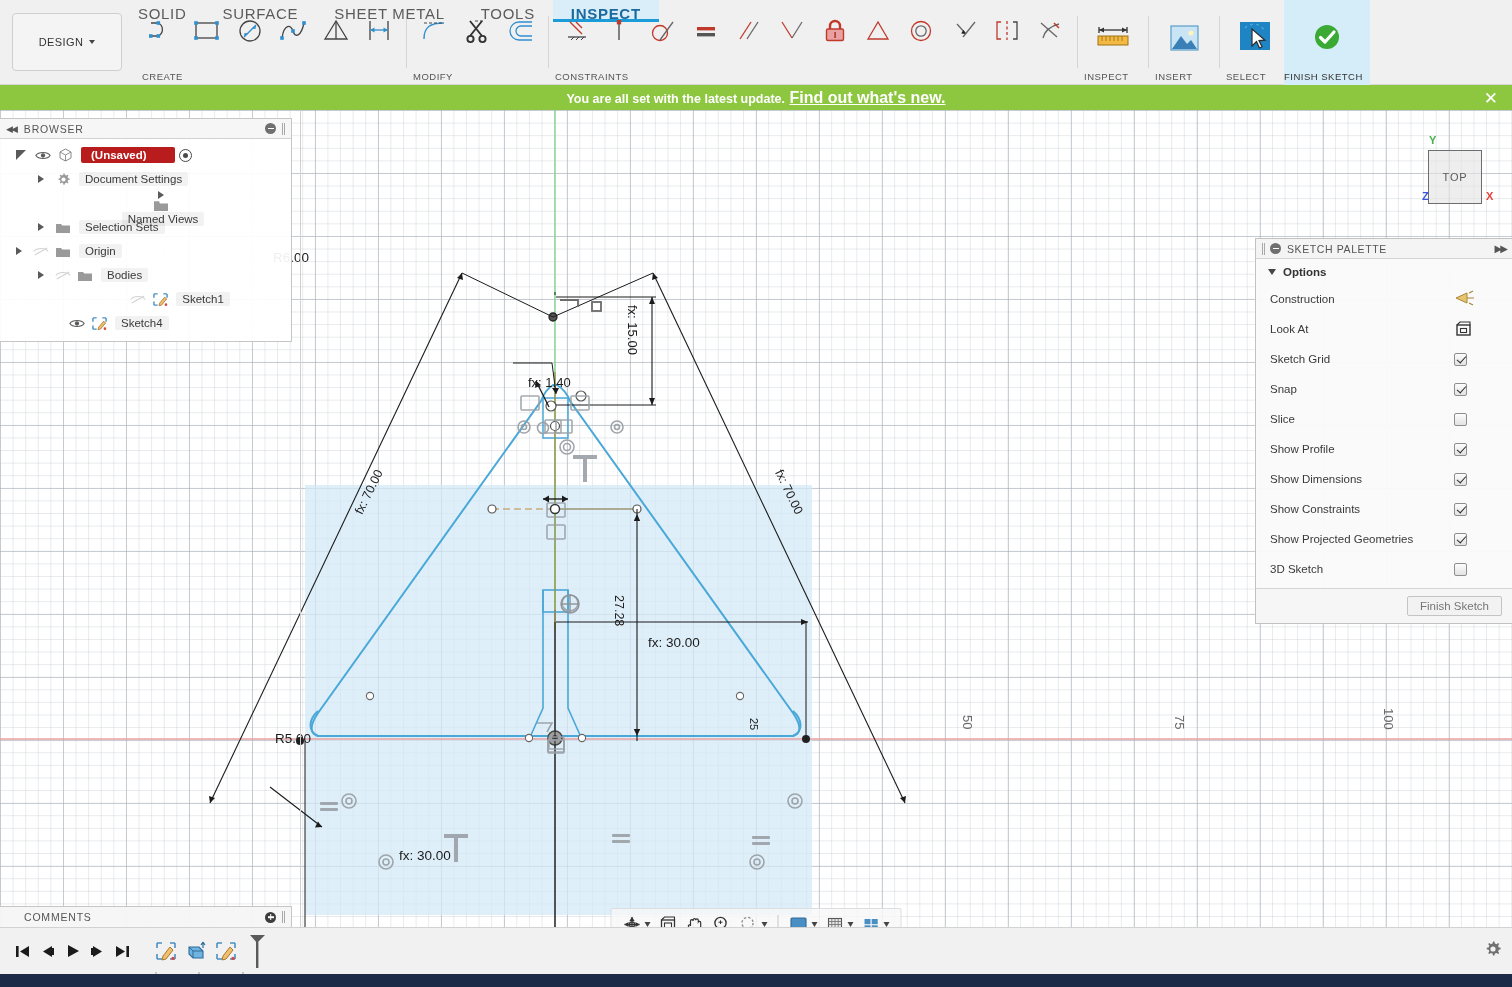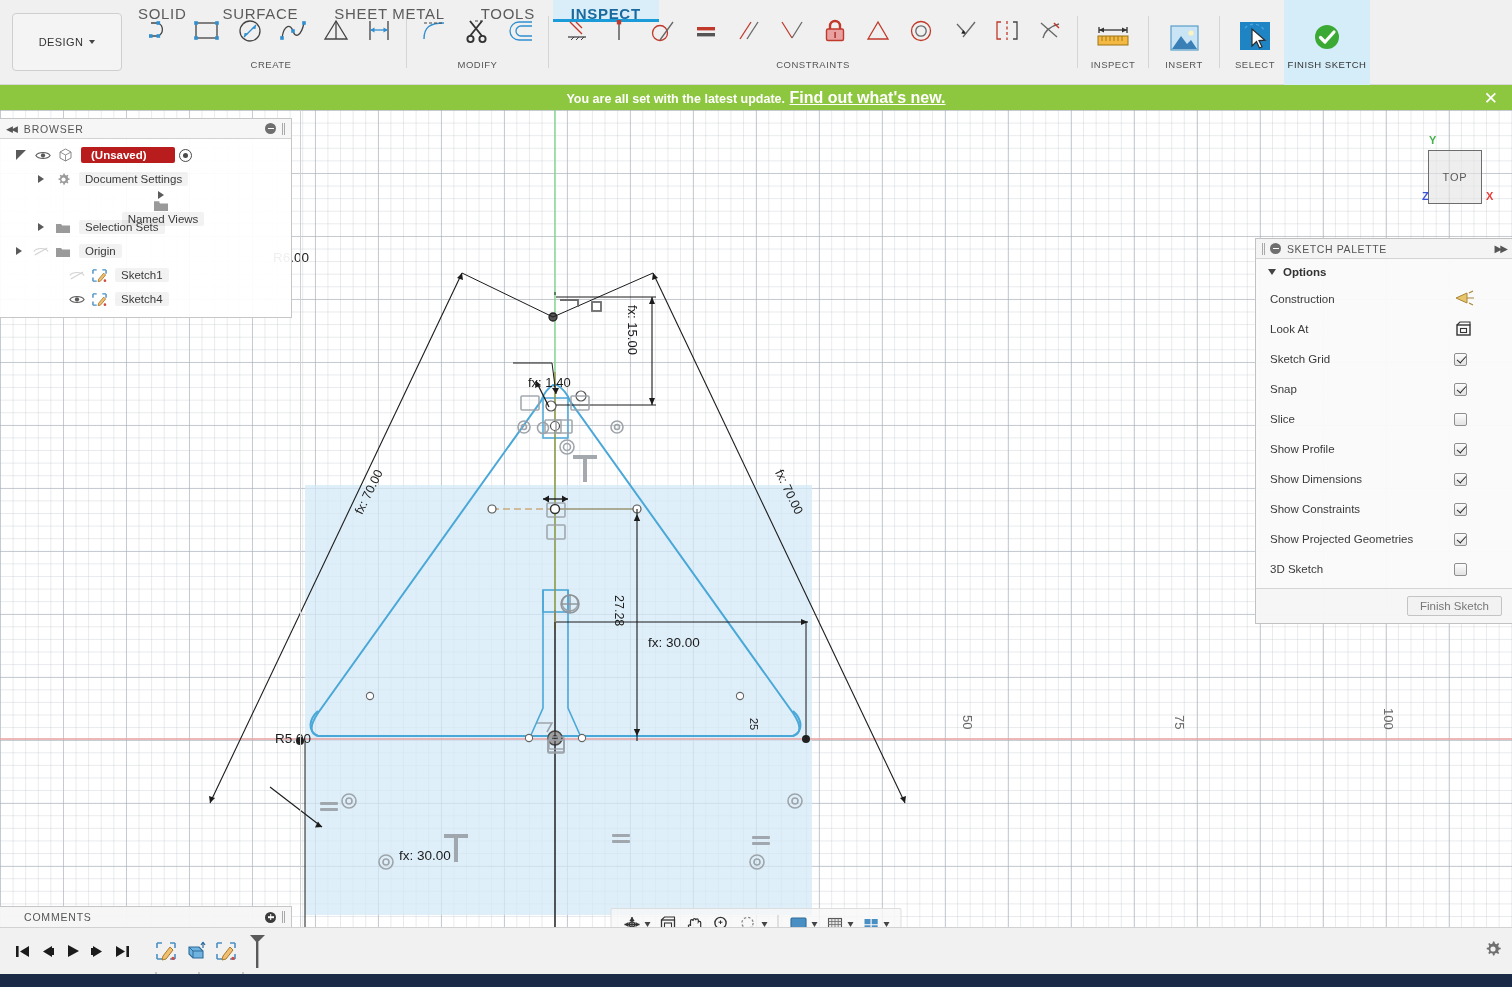--- a/index.html
+++ b/index.html
@@ -31,22 +31,22 @@
     font-size: 15px; color: #5b5b5b; letter-spacing: .7px;
     padding: 5px 18px 4px; cursor: pointer; white-space: nowrap;
   }
   .ws-tab.active {
     background: #d9eef9; color: #1a6a9e; font-weight: bold;
     border-bottom: 3px solid #1b9bd8;
   }
   .grp { position: relative; height: 85px; display: flex; flex-direction: column; }
   .grp-icons { display: flex; align-items: center; height: 58px; padding-top: 4px; }
   .grp-label {
-    text-align: center; font-size: 9.5px; color: #555; letter-spacing: .5px;
-    margin-top: 1px; cursor: pointer;
+    text-align: left; font-size: 9.5px; color: #555; letter-spacing: .5px;
+    margin-top: 13px; cursor: pointer;
   }
   .ic { width: 43px; height: 46px; display: flex; align-items: center; justify-content: center; cursor: pointer; }
   .sep { width: 1px; height: 52px; background: #d5d5d5; align-self: center; margin: 0 6px; }
   .big-ic { width: 58px; height: 58px; display: flex; align-items: flex-end; justify-content: center; cursor: pointer; padding-bottom: 4px; }
   .grp.finish { background: #d5edf8; }
   .grp.finish .grp-label { color: #333; }
 
   
   .banner {
     position: absolute; left: 0; top: 85px; width: 1512px; height: 25px;
@@ -788,23 +788,40 @@
             </svg>
         </span>
         <span class="tw">
           <svg width="16" height="13" viewBox="0 0 16 13">
               <path d="M1 3 L6 3 L7.3 4.6 L15 4.6 L15 12 L1 12 Z" fill="#9a9a9a"></path>
             </svg>
         </span>
         <span class="tlabel">Origin</span>
       </div>
 
-
-
-      <div class="tnode" style="padding-left:66px;">
+      <div class="tnode" style="padding-left:30px;">
+        <span class="tw">
+            <i class="tri"></i>
+          </span>
+        <span class="tw">
+          <svg class="eye off" viewBox="0 0 18 12">
+              <path d="M1 6 C4 1.5 14 1.5 17 6" fill="none" stroke="#777" stroke-width="1.3"></path>
+              <path d="M2 10 L16 2" stroke="#777" stroke-width="1.3"></path>
+            </svg>
+        </span>
+        <span class="tw">
+          <svg width="16" height="13" viewBox="0 0 16 13">
+              <path d="M1 3 L6 3 L7.3 4.6 L15 4.6 L15 12 L1 12 Z" fill="#9a9a9a"></path>
+            </svg>
+        </span>
+        <span class="tlabel">Bodies</span>
+      </div>
+
+
+      <div class="tnode" style="padding-left:66px;justify-content:center;">
         <span class="tw">
           <svg class="eye off" viewBox="0 0 18 12">
               <path d="M1 6 C4 1.5 14 1.5 17 6" fill="none" stroke="#777" stroke-width="1.3"></path>
               <path d="M2 10 L16 2" stroke="#777" stroke-width="1.3"></path>
             </svg>
         </span>
         <span class="tw">
           <svg width="17" height="15" viewBox="0 0 18 16">
               <path d="M2 2 L6 2 M2 2 L2 6 M2 14 L2 10 M2 14 L6 14 M16 2 L12 2 M16 2 L16 6" fill="none" stroke="#4a90c4" stroke-width="1.5"></path>
               <path d="M8 12 L13.5 5.5 L15.5 7.5 L10 14 L7.5 14.5 Z" fill="#f0c070" stroke="#a8792c" stroke-width="0.9"></path>

